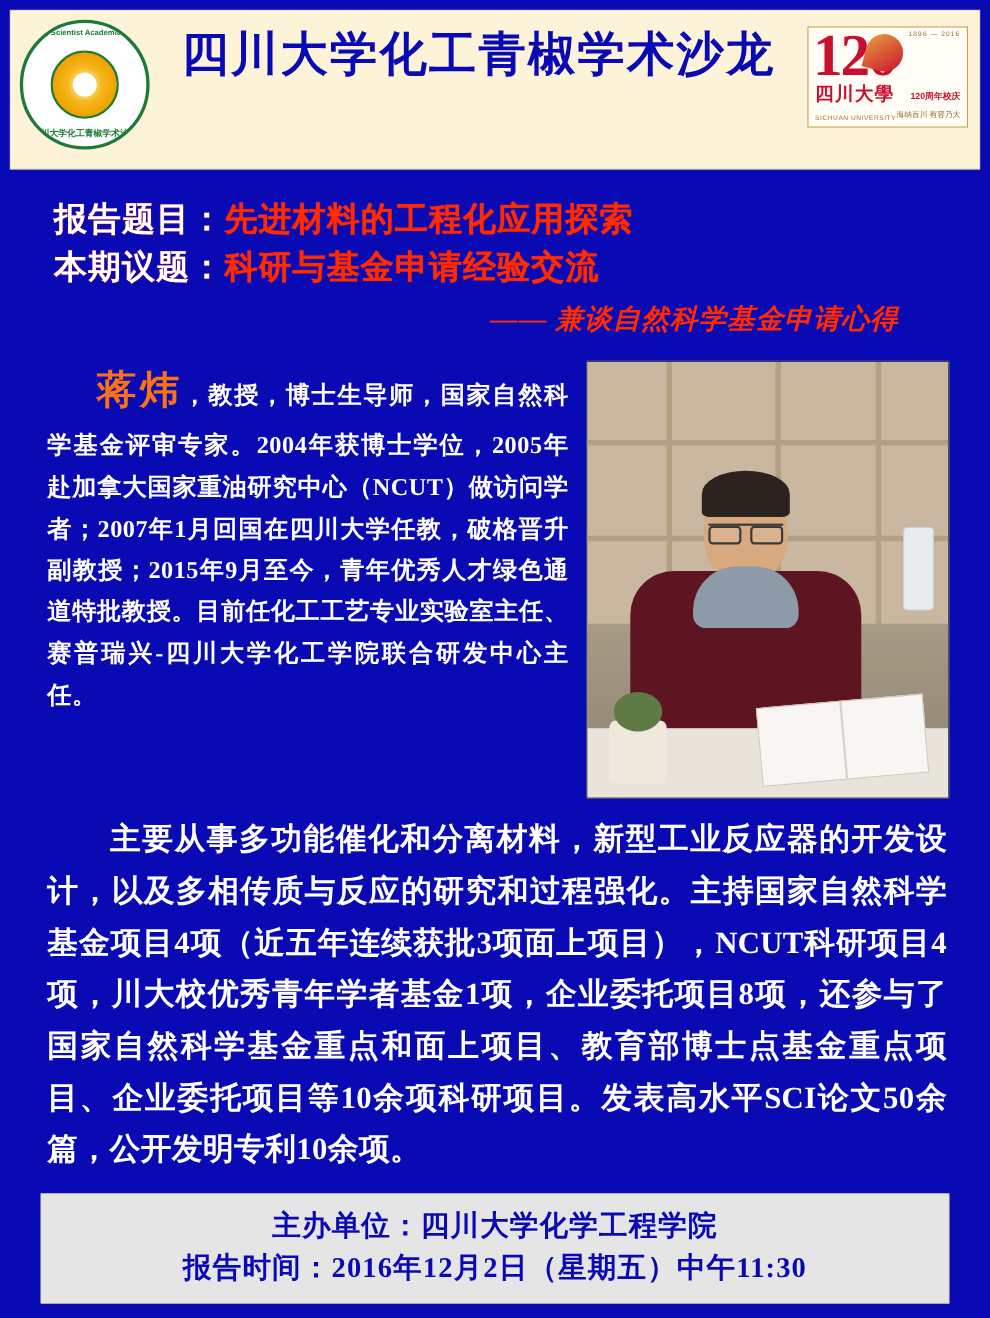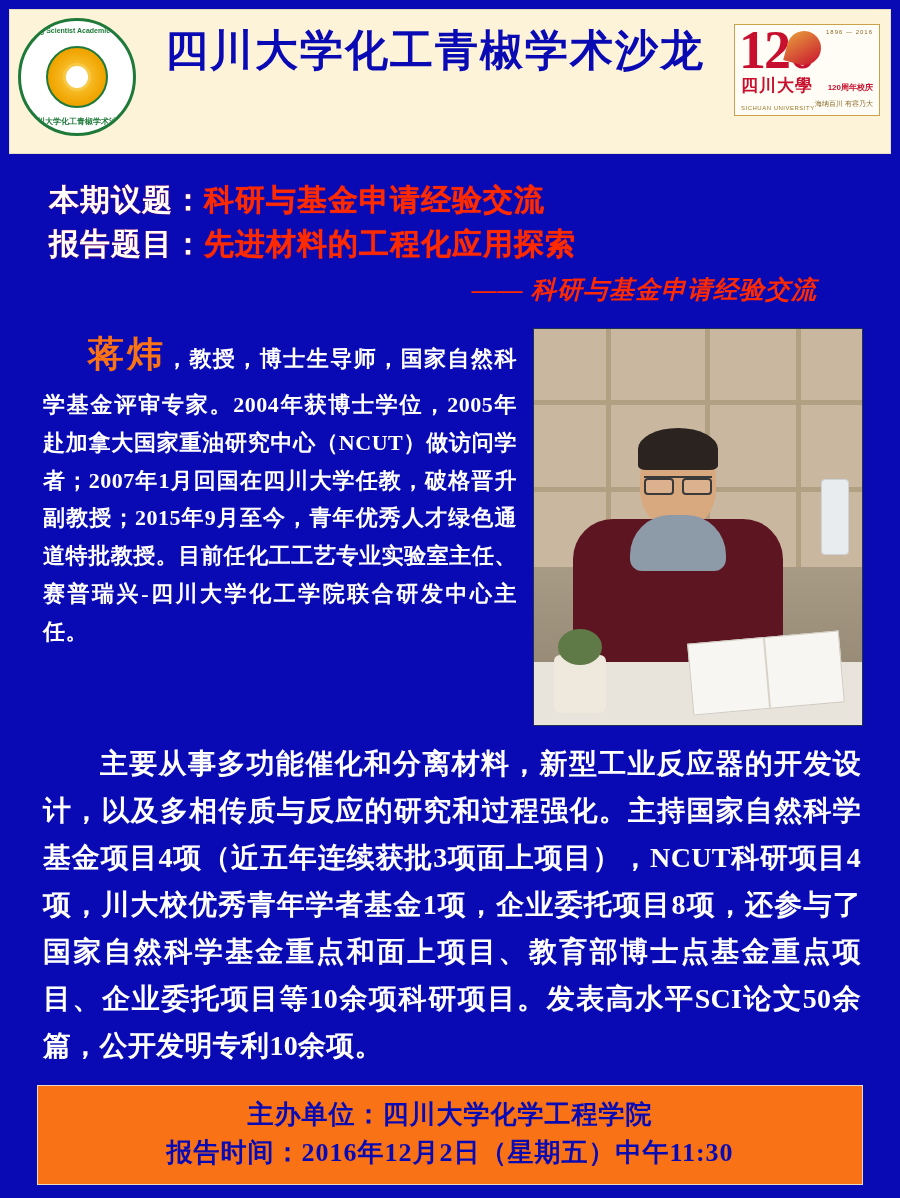--- a/index.html
+++ b/index.html
@@ -379,21 +379,21 @@
     letter-spacing: 0.3px;
   }
   .bio-para2 .indent {
     display: inline-block;
     width: 2em;
   }
 
   
   .footer {
     margin: 16px 28px 0 28px;
-    background: #f97316;
+    background: #e5e5e5;
     border: 1px solid #e8dcc0;
     padding: 10px 0 12px 0;
     text-align: center;
   }
   .footer-line {
     font-family: "Liberation Serif", serif;
     font-weight: bold;
     font-size: 26px;
     color: #0a0ab4;
     line-height: 1.45;
@@ -425,26 +425,26 @@
       <div class="years">1896 — 2016</div>
       <div class="univ-cn">四川大學</div>
       <div class="univ-en">SICHUAN UNIVERSITY</div>
       <div class="anniv">120周年校庆</div>
       <div class="slogan">海纳百川 有容乃大</div>
     </div>
   </div>
 
   <div class="topic-block">
     <div class="topic-line">
+      <span class="label">报告题目：</span><span>先进材料的工程化应用探索</span>
+    </div>
+    <div class="topic-line">
       <span class="label">本期议题：</span><span>科研与基金申请经验交流</span>
     </div>
-    <div class="topic-line">
-      <span class="label">报告题目：</span><span>先进材料的工程化应用探索</span>
-    </div>
-    <div class="topic-sub">—— 科研与基金申请经验交流</div>
+    <div class="topic-sub">—— 兼谈自然科学基金申请心得</div>
   </div>
 
   <div class="bio-row">
 
     <div class="photo">
       <div class="shelf-bg"></div>
       <div class="shelf-line" style="top:18%"></div>
       <div class="shelf-line" style="top:40%"></div>
       <div class="shelf-v" style="left:22%"></div>
       <div class="shelf-v" style="left:52%"></div>

